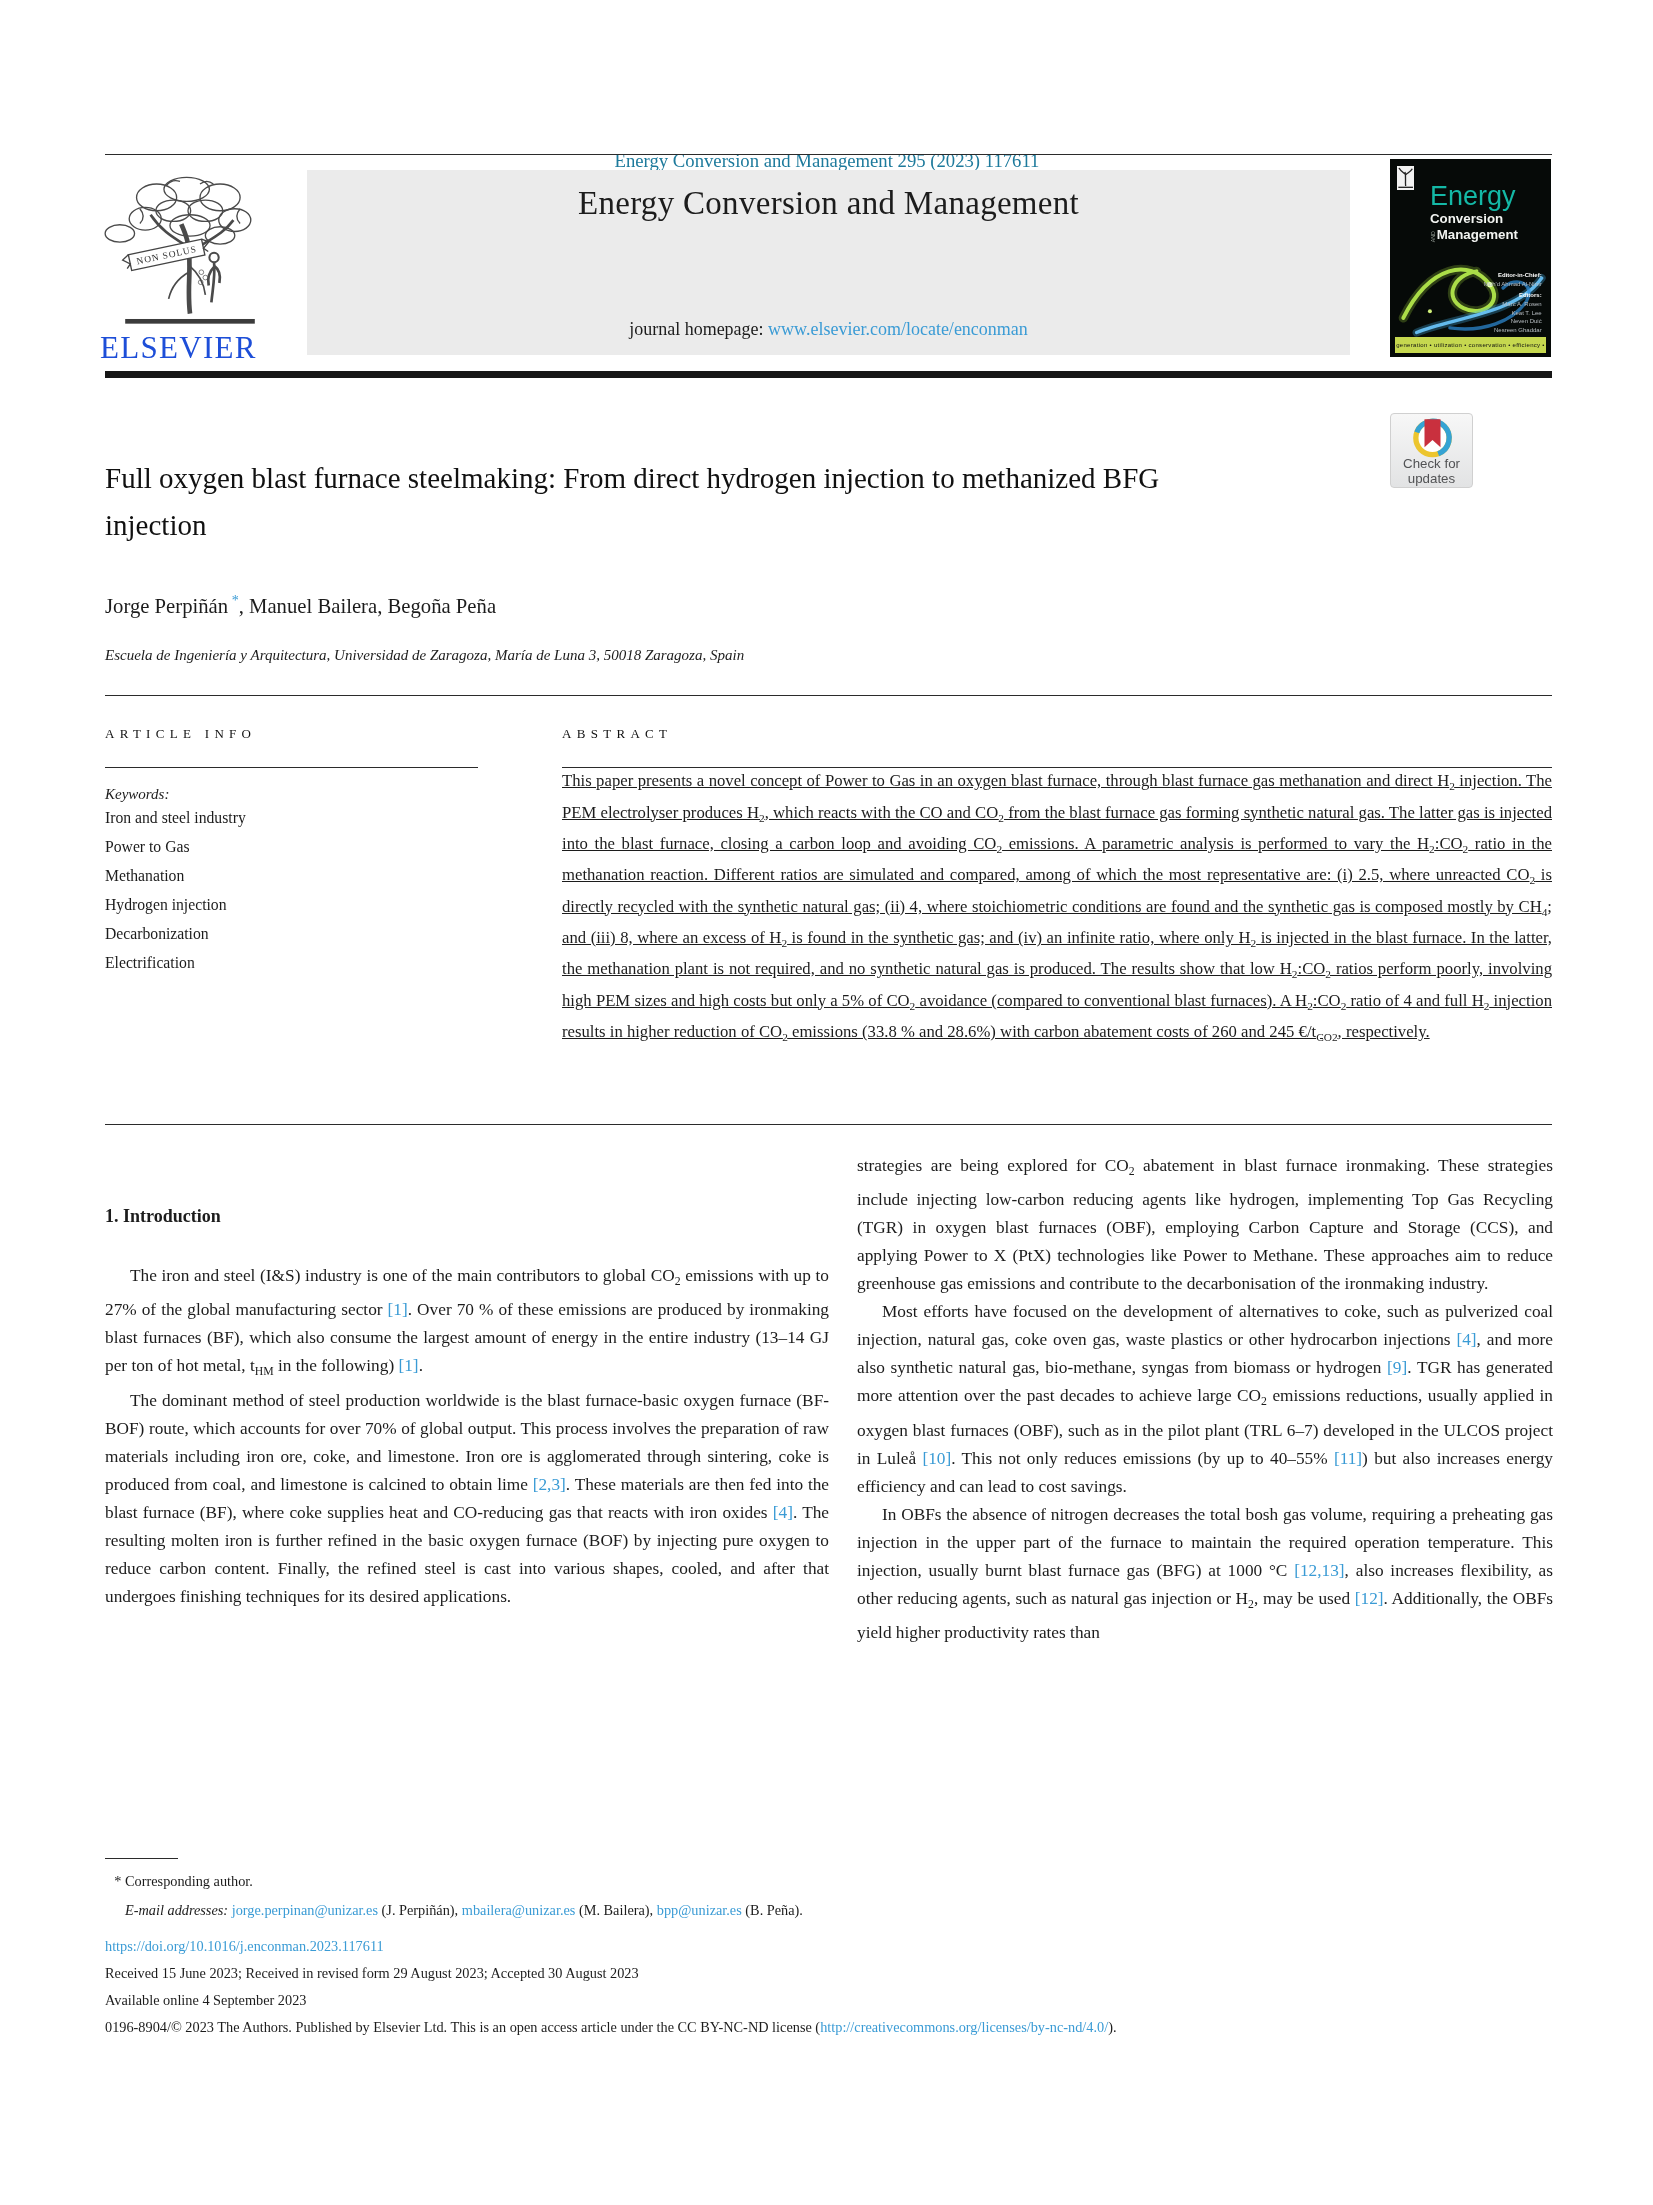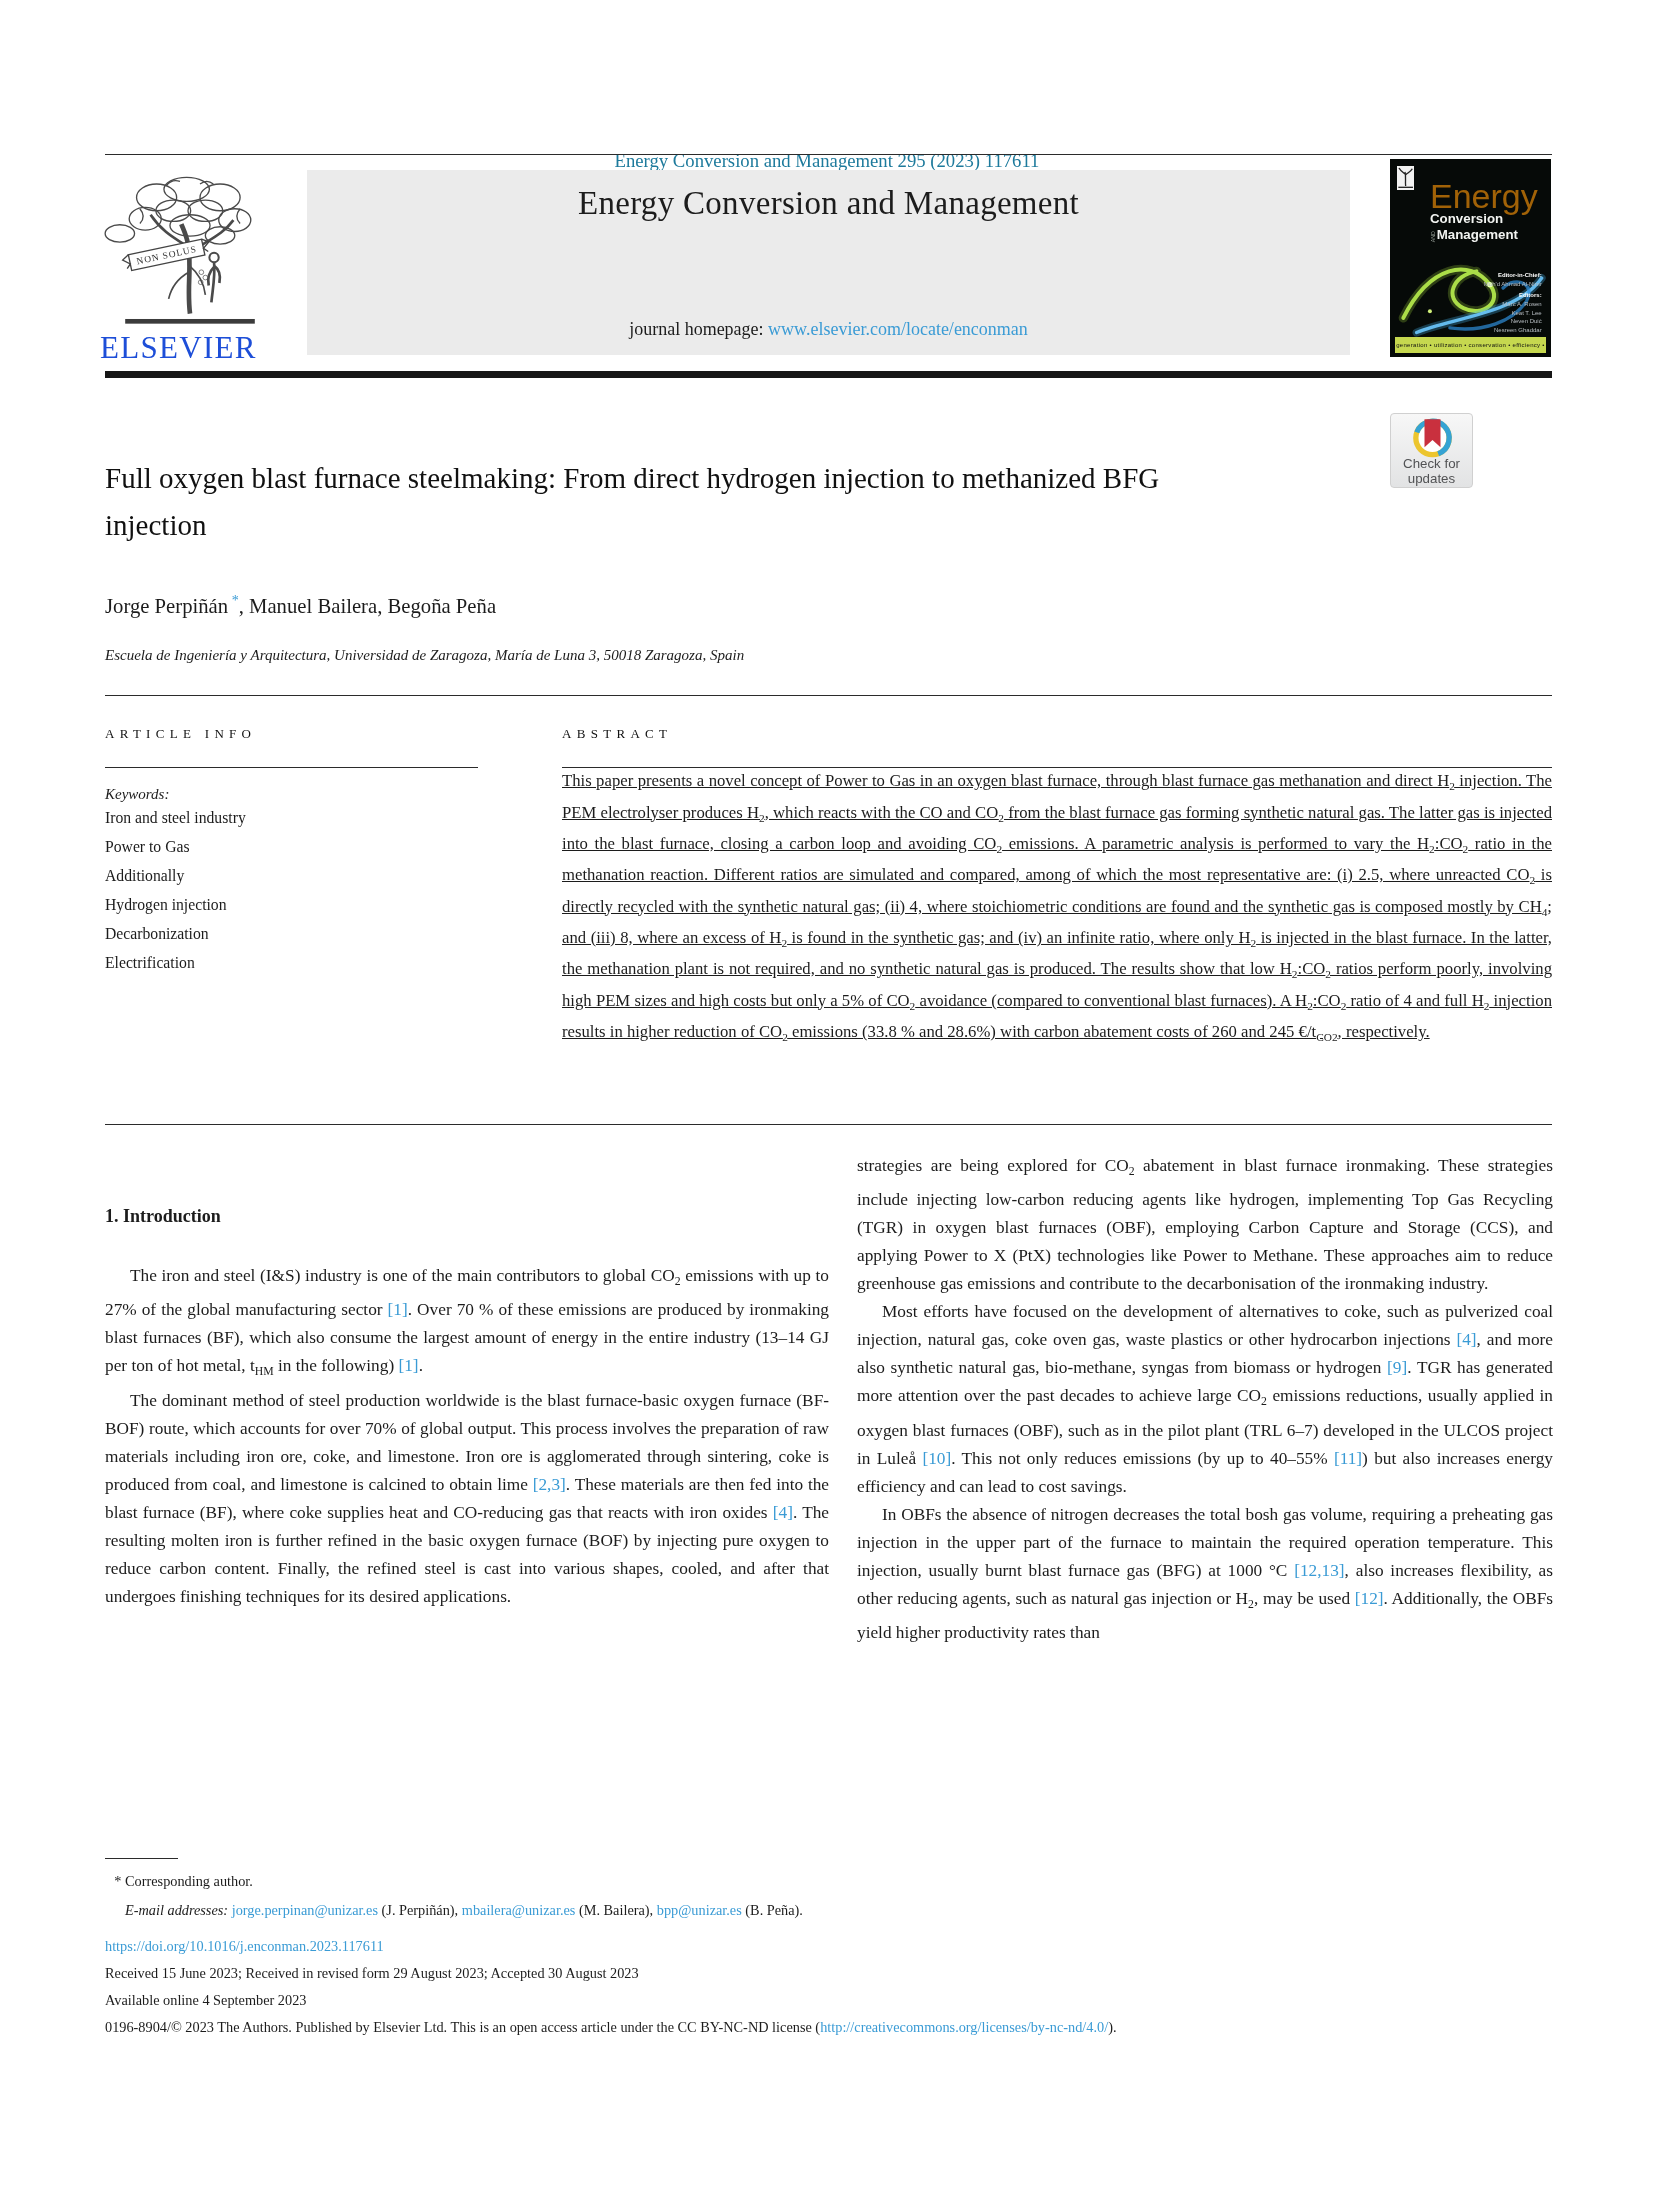--- a/index.html
+++ b/index.html
@@ -14,21 +14,21 @@
   
   .logo-block{top:172px;left:100px;width:200px;}
   .wordmark{font-size:31px;letter-spacing:1.3px;color:#1d4ed8;margin-top:1.3px;}
   .graybox{top:170px;left:307px;width:1043px;height:185px;background:#ebebeb;display:flex;flex-direction:column;justify-content:space-between;text-align:center;padding:14.7px 6.7px;box-sizing:border-box;}
   .contents-line{font-size:18px;}
   .journal-big{font-size:33px;letter-spacing:0.3px;}
   .homepage-line{font-size:18px;}
   .cover{top:159px;left:1390px;width:161px;height:198px;background:#060a08;overflow:hidden;}
   .cov-els{position:absolute;left:6.7px;top:6.7px;width:17.3px;height:24px;background:#f2f2f2;}
   .cov-title{position:absolute;left:40px;top:23px;font-family:"Liberation Sans",sans-serif;}
-  .cov-energy{font-size:34px;color:#a16207;line-height:29px;}
+  .cov-energy{font-size:27px;color:#14b8a6;line-height:29px;}
   .cov-conv{font-size:13.3px;color:#f2f4f1;font-weight:bold;line-height:16px;}
   .cov-mgmt-row{display:flex;align-items:flex-end;}
   .cov-and{font-size:5.3px;color:#9aa39b;transform:rotate(-90deg);width:6.7px;}
   .cov-mgmt{font-size:13.3px;color:#f2f4f1;font-weight:bold;}
   .cov-editors{position:absolute;right:9.3px;top:112px;text-align:right;font-family:"Liberation Sans",sans-serif;font-size:6px;line-height:8.7px;color:#b9bfc4;}
   .cov-editors .lbl{color:#ffffff;font-weight:bold;}
   .cov-strip{position:absolute;left:5.3px;right:5.3px;bottom:4px;height:16px;background:#c6d84f;color:#111;font-family:"Liberation Sans",sans-serif;font-size:6px;line-height:16px;text-align:center;letter-spacing:0.3px;}
   .bar{top:371px;left:105px;width:1447px;height:7.3px;background:#161616;}
   
   .badge{top:413px;left:1390px;width:83px;height:75px;background:linear-gradient(#f7f7f7,#e2e3e4);border:0.7px solid #d0d0d0;border-radius:4px;box-sizing:border-box;text-align:center;}
@@ -166,21 +166,21 @@
 <div class="abs authors">Jorge Perpiñán<sup class="lnk"> *</sup>, Manuel Bailera, Begoña Peña</div>
 <div class="abs affil">Escuela de Ingeniería y Arquitectura, Universidad de Zaragoza, María de Luna 3, 50018 Zaragoza, Spain</div>
 <div class="abs rule rule-b"></div>
 
 <div class="abs info-col">
   <div class="block-heading">ARTICLE INFO</div>
   <div class="rule-s"></div>
   <div class="kw-label">Keywords:</div>
   <div class="kw">Iron and steel industry</div>
   <div class="kw">Power to Gas</div>
-  <div class="kw">Additionally</div>
+  <div class="kw">Methanation</div>
   <div class="kw">Hydrogen injection</div>
   <div class="kw">Decarbonization</div>
   <div class="kw">Electrification</div>
 </div>
 
 <div class="abs abs-col">
   <div class="block-heading">ABSTRACT</div>
   <div class="rule-s"></div>
   <div class="abstract-text">This paper presents a novel concept of Power to Gas in an oxygen blast furnace, through blast furnace gas methanation and direct H<sub>2</sub> injection. The PEM electrolyser produces H<sub>2</sub>, which reacts with the CO and CO<sub>2</sub> from the blast furnace gas forming synthetic natural gas. The latter gas is injected into the blast furnace, closing a carbon loop and avoiding CO<sub>2</sub> emissions. A parametric analysis is performed to vary the H<sub>2</sub>:CO<sub>2</sub> ratio in the methanation reaction. Different ratios are simulated and compared, among of which the most representative are: (i) 2.5, where unreacted CO<sub>2</sub> is directly recycled with the synthetic natural gas; (ii) 4, where stoichiometric conditions are found and the synthetic gas is composed mostly by CH<sub>4</sub>; and (iii) 8, where an excess of H<sub>2</sub> is found in the synthetic gas; and (iv) an infinite ratio, where only H<sub>2</sub> is injected in the blast furnace. In the latter, the methanation plant is not required, and no synthetic natural gas is produced. The results show that low H<sub>2</sub>:CO<sub>2</sub> ratios perform poorly, involving high PEM sizes and high costs but only a 5% of CO<sub>2</sub> avoidance (compared to conventional blast furnaces). A H<sub>2</sub>:CO<sub>2</sub> ratio of 4 and full H<sub>2</sub> injection results in higher reduction of CO<sub>2</sub> emissions (33.8 % and 28.6%) with carbon abatement costs of 260 and 245 €/t<sub>CO2</sub>, respectively.</div>
 </div>

